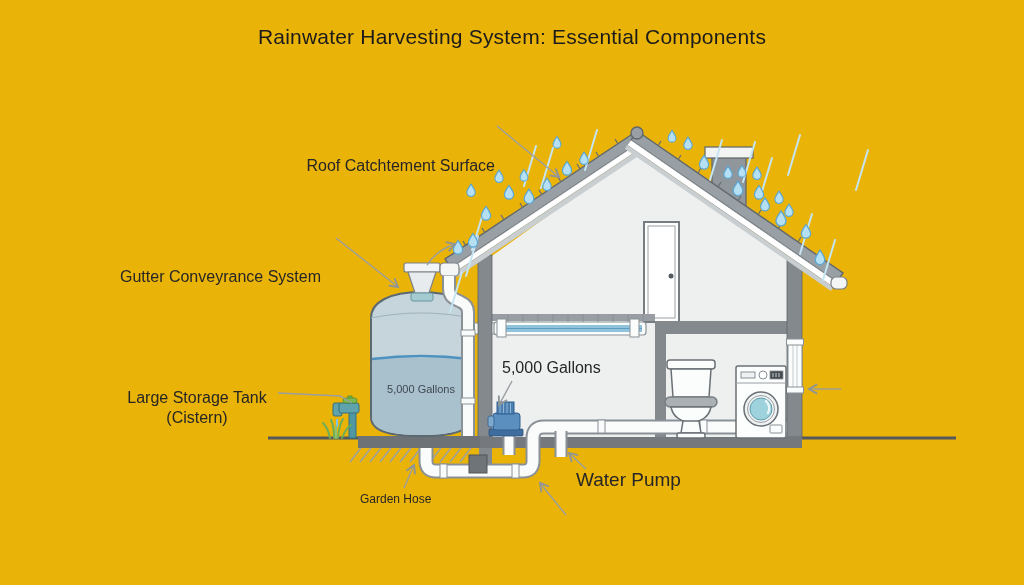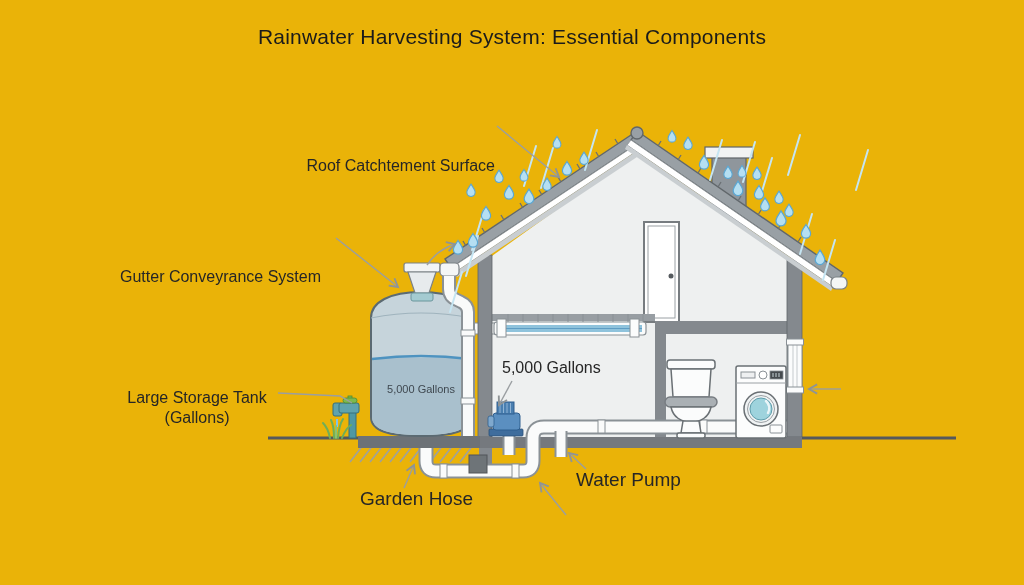--- a/index.html
+++ b/index.html
@@ -278,25 +278,25 @@
 </svg>
 
 <div class="lbl title">Rainwater Harvesting System: Essential Components</div>
 
 <div class="lbl right" style="left:290px;top:117px;width:205px;">Roof Catchtement Surface</div>
 
 <div class="lbl" style="left:120px;top:227px;margin-top:40px;">Gutter Conveyrance System</div>
 
 <div class="lbl center" style="left:112px;top:388px;width:170px;">
   <div>Large Storage Tank</div>
-  <div>(Gallons)</div>
+  <div>(Cistern)</div>
 </div>
 
 <div class="lbl" style="left:502px;top:358px;">5,000 Gallons</div>
 
 <div class="lbl small center" style="left:372px;top:383px;width:98px;">5,000 Gallons</div>
 
 
-<div class="lbl" style="left:360px;top:489px;font-size:19px;">Garden Hose</div>
+<div class="lbl" style="left:360px;top:489px;font-size:12px;">Garden Hose</div>
 
 <div class="lbl" style="left:576px;top:470px;font-size:19px;">Water Pump</div>
 
 </div>
 
 </body></html>

